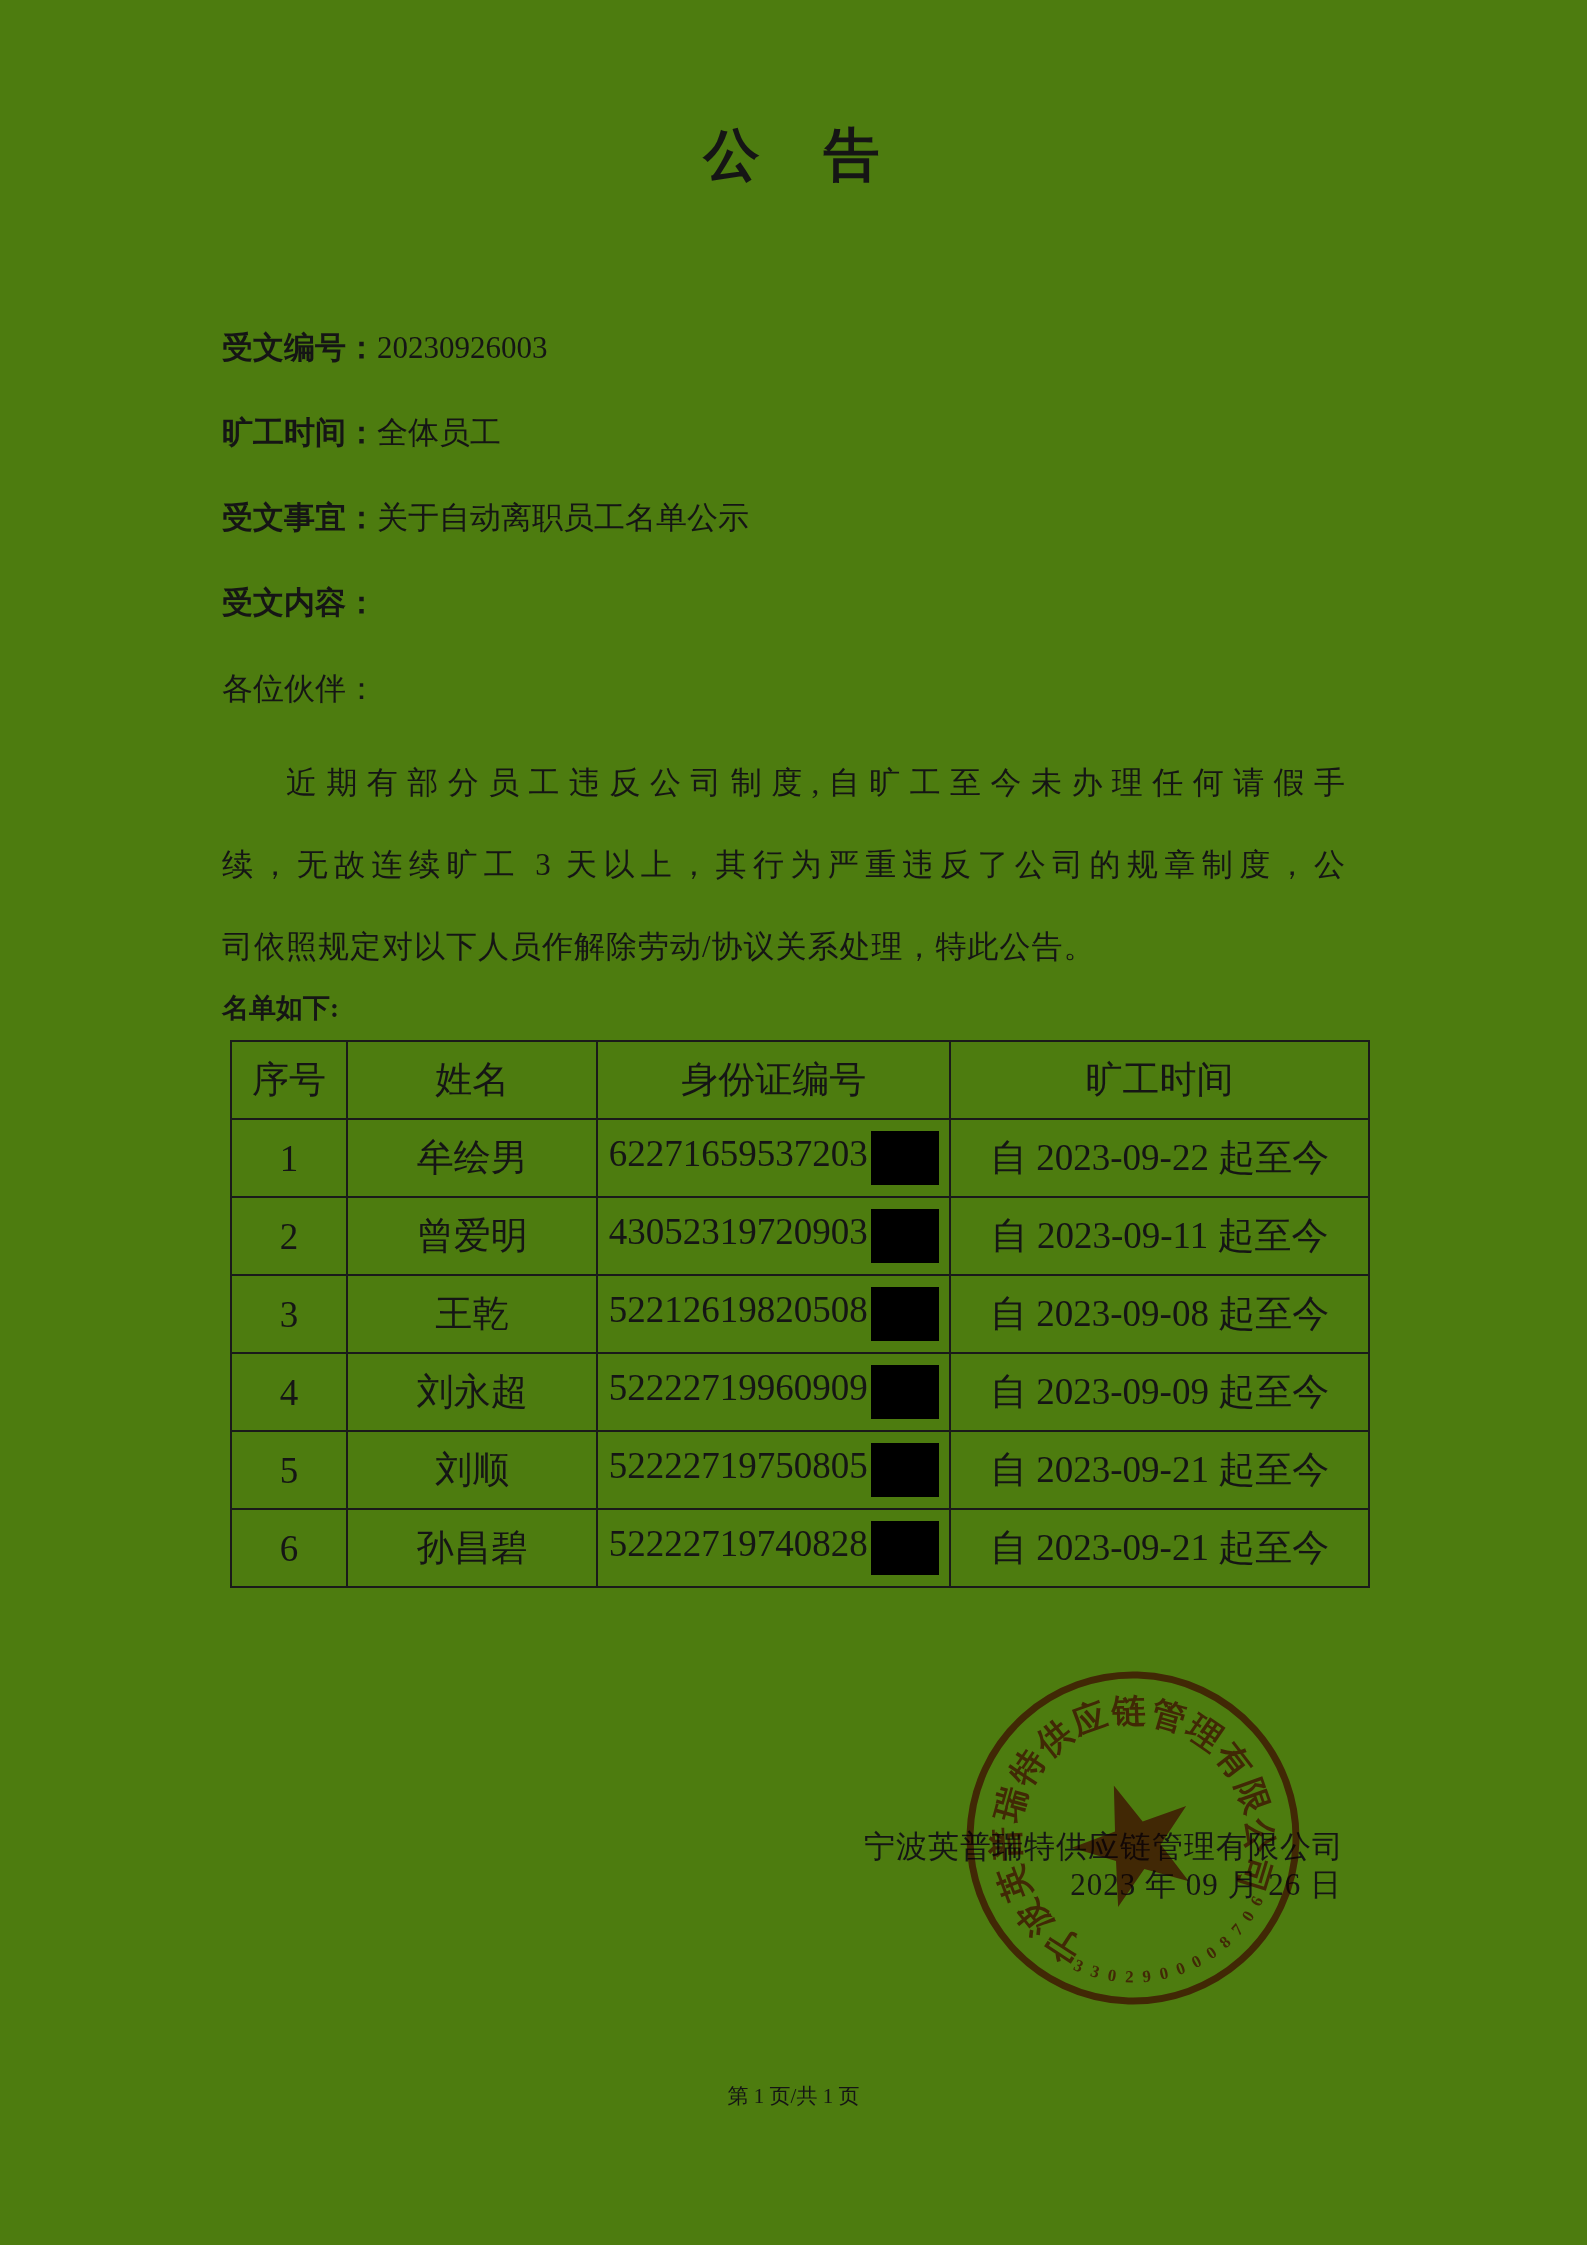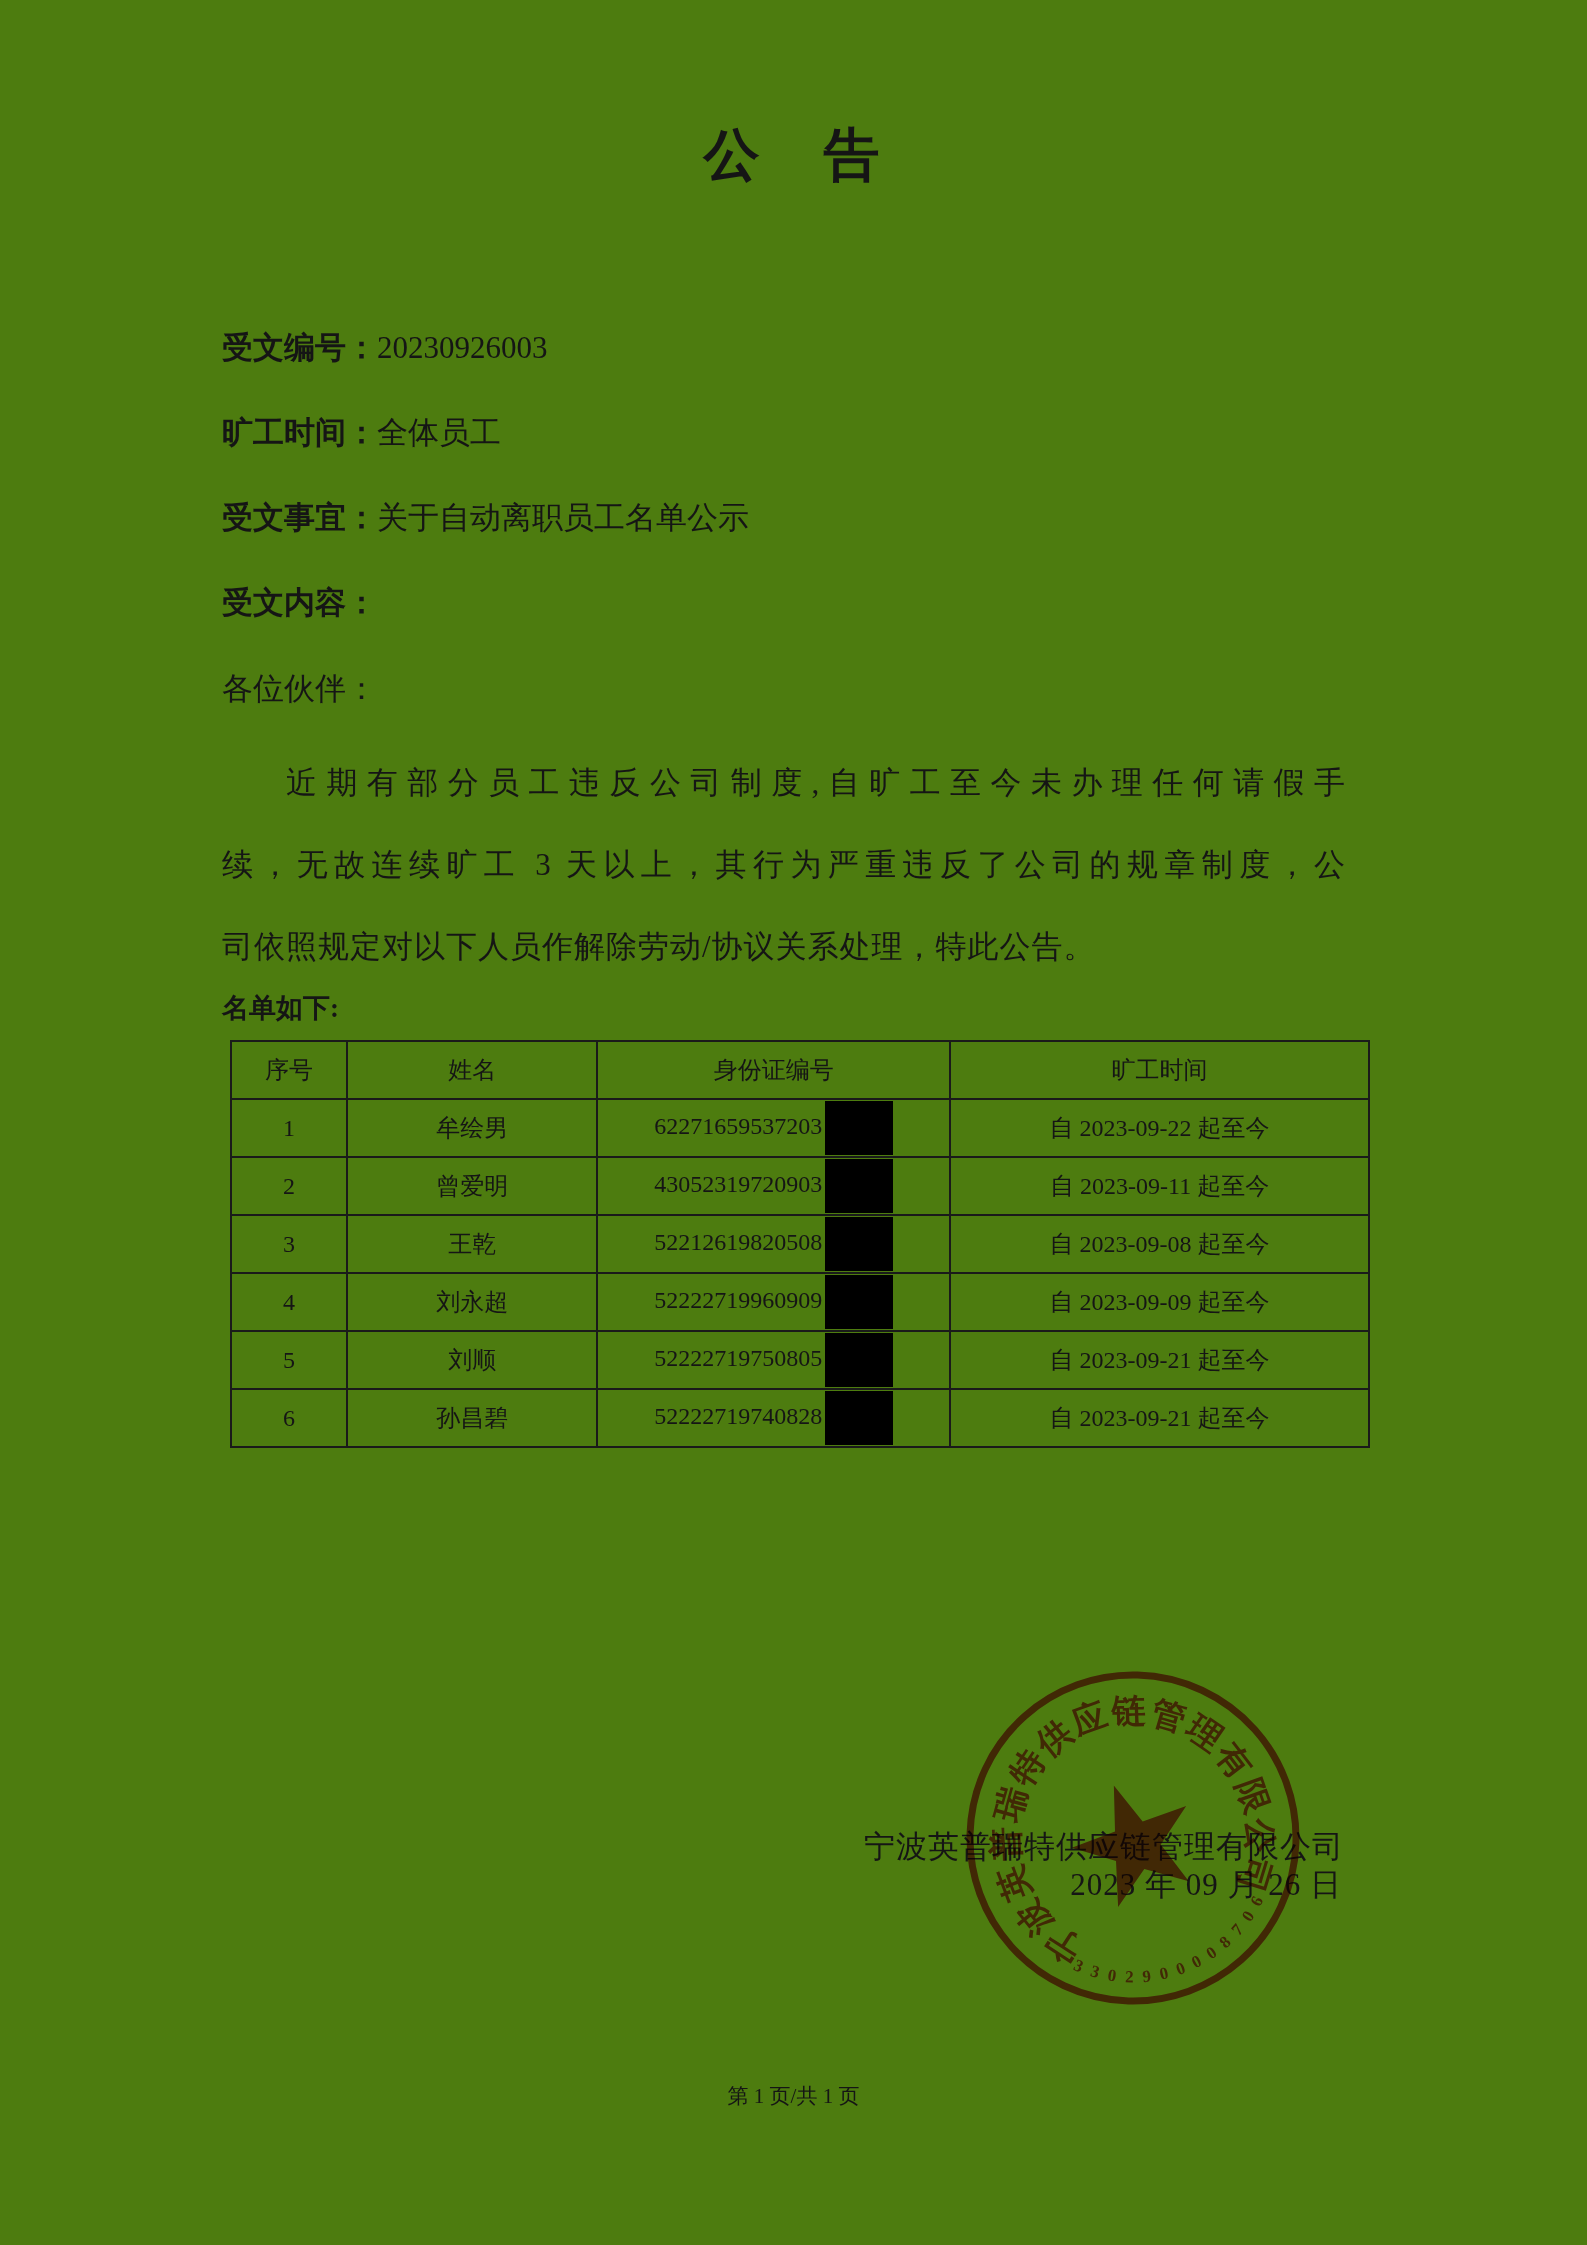--- a/index.html
+++ b/index.html
@@ -27,23 +27,23 @@
   .para-line { line-height: 82px; height: 82px; letter-spacing: 1px; white-space: nowrap; }
   .para-line.fill { white-space: normal; text-align: justify; text-align-last: justify; }
   .para-line.indent { text-indent: 64px; }
   .list-intro { position: absolute; top: 990px; left: 222px; font-size: 27px; font-weight: 700; }
   table.roster {
     position: absolute; top: 1040px; left: 230px;
     width: 1140px; border-collapse: collapse; table-layout: fixed;
   }
   table.roster th, table.roster td {
     border: 2px solid #1a1a1a;
-    height: 58px;
+    height: 78px;
     text-align: center; vertical-align: middle;
-    font-size: 24px; font-weight: 400;
+    font-size: 37px; font-weight: 400;
     padding: 0;
   }
   .redact {
     display: inline-block; width: 68px; height: 54px;
     background: #000; vertical-align: middle; margin-left: 3px;
   }
   .company {
     position: absolute; top: 1826px; right: 243px;
     font-size: 31px; letter-spacing: 1px; white-space: nowrap;
   }

